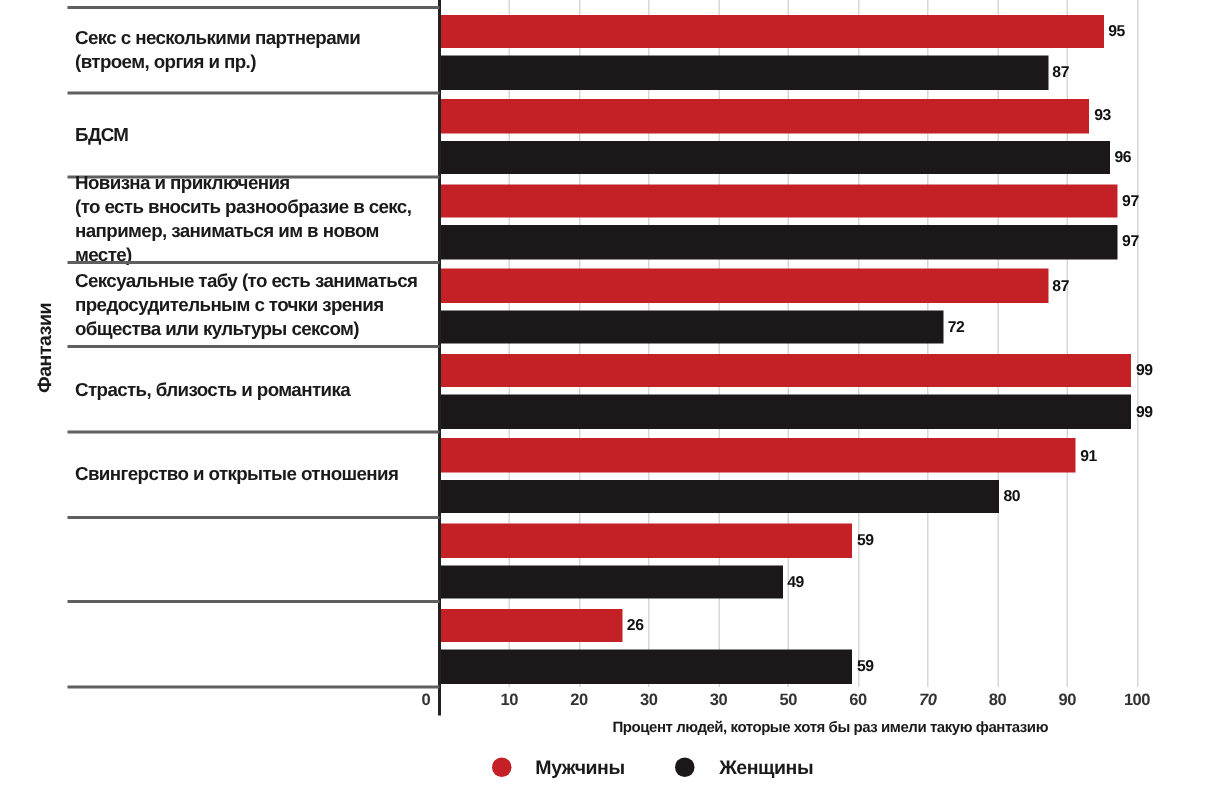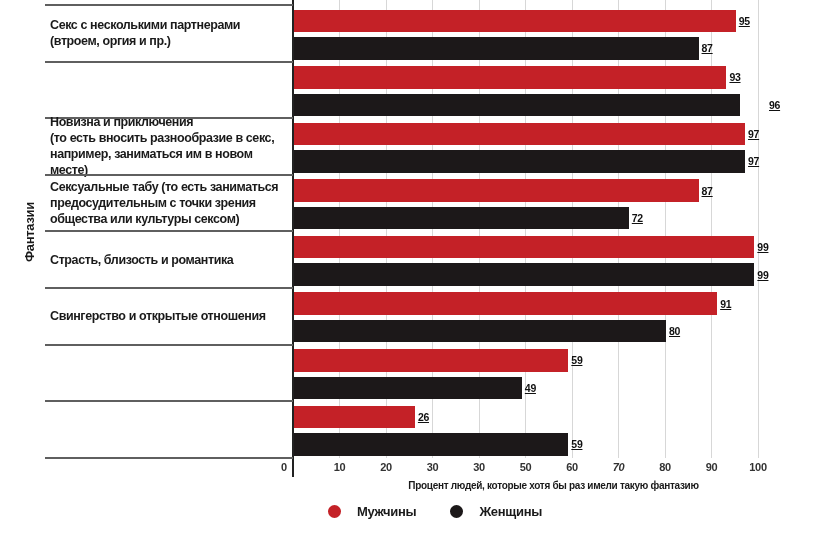--- a/index.html
+++ b/index.html
@@ -26,21 +26,21 @@
   .sep{position:absolute;top:-1px;left:45px;width:248px;height:2px;background:#5f5f5f;}
   .sep-last{margin-left:45px;width:248px;height:2px;background:#5f5f5f;margin-top:-1px;}
   .cat{
     position:absolute;left:50px;width:238px;top:50%;transform:translateY(-50%);
     font-size:12.5px;font-weight:bold;line-height:16px;letter-spacing:-0.4px;
     white-space:pre-line;
   }
   .bar{position:absolute;left:294px;height:22.5px;}
   .val{
     position:absolute;height:22.5px;display:flex;align-items:center;
-    font-size:10.5px;font-weight:bold;letter-spacing:-0.3px;color:#111;text-decoration:underline;
+    font-size:10.5px;font-weight:bold;letter-spacing:-0.3px;color:#111;
   }
   
   #ticks{position:absolute;left:0;top:461px;width:814px;height:16px;}
   .tick{
     position:absolute;width:30px;text-align:center;
     font-size:11px;font-weight:bold;color:#333;letter-spacing:-0.3px;
   }
   .xlab{
     position:absolute;left:293px;right:0;top:480px;text-align:center;
     font-size:10px;font-weight:bold;letter-spacing:-0.3px;
@@ -78,24 +78,25 @@
         <div class="sep"></div>
         <div class="cat">Секс с несколькими партнерами
 (втроем, оргия и пр.)</div>
         <div class="bar" style="width: 441.75px; top: 4.5px; background: rgb(196, 33, 39);"></div>
         <div class="val" style="left: 738.75px; top: 4.5px;">95</div>
         <div class="bar" style="width: 404.55px; top: 32px; background: rgb(28, 24, 25);"></div>
         <div class="val" style="left: 701.55px; top: 32px;">87</div>
       </div>
       <div class="row">
         <div class="sep"></div>
+        <div class="cat">БДСМ</div>
         <div class="bar" style="width: 432.45px; top: 4.5px; background: rgb(196, 33, 39);"></div>
         <div class="val" style="left: 729.45px; top: 4.5px;">93</div>
         <div class="bar" style="width: 446.4px; top: 32px; background: rgb(28, 24, 25);"></div>
-        <div class="val" style="left: 769px; top: 32px;">96</div>
+        <div class="val" style="left: 743px; top: 32px;">96</div>
       </div>
       <div class="row">
         <div class="sep"></div>
         <div class="cat">Новизна и приключения
 (то есть вносить разнообразие в секс,
 например, заниматься им в новом месте)</div>
         <div class="bar" style="width: 451.05px; top: 4.5px; background: rgb(196, 33, 39);"></div>
         <div class="val" style="left: 748.05px; top: 4.5px;">97</div>
         <div class="bar" style="width: 451.05px; top: 32px; background: rgb(28, 24, 25);"></div>
         <div class="val" style="left: 748.05px; top: 32px;">97</div>

